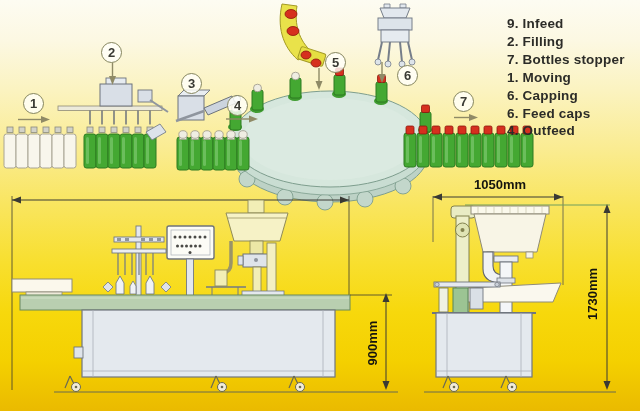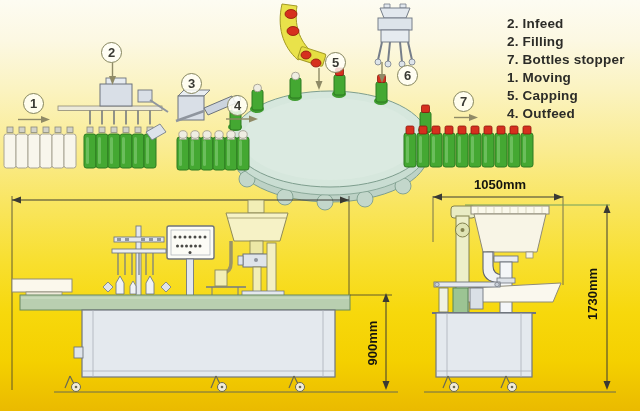--- a/index.html
+++ b/index.html
@@ -341,21 +341,22 @@
 
   <div class="step" style="left:23px;top:93px;">1</div>
   <div class="step" style="left:101px;top:42px;">2</div>
   <div class="step" style="left:181px;top:73px;">3</div>
   <div class="step" style="left:227px;top:95px;">4</div>
   <div class="step" style="left:325px;top:52px;">5</div>
   <div class="step" style="left:397px;top:65px;">6</div>
   <div class="step" style="left:453px;top:91px;">7</div>
 
   <div class="legend">
-    <div>2. Infeed</div>
+    <div>9. Infeed</div>
     <div>2. Filling</div>
     <div>7. Bottles stopper</div>
     <div>1. Moving</div>
-    <div>5. Capping</div>
+    <div>6. Capping</div>
+    <div>6. Feed caps</div>
     <div>4. Outfeed</div>
   </div>
 
 </div>
 
 </body></html>

